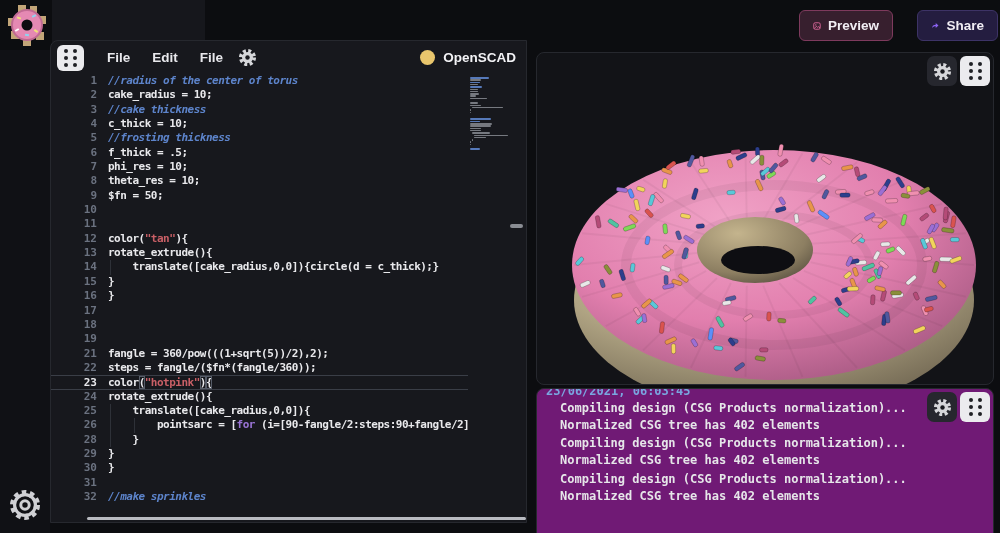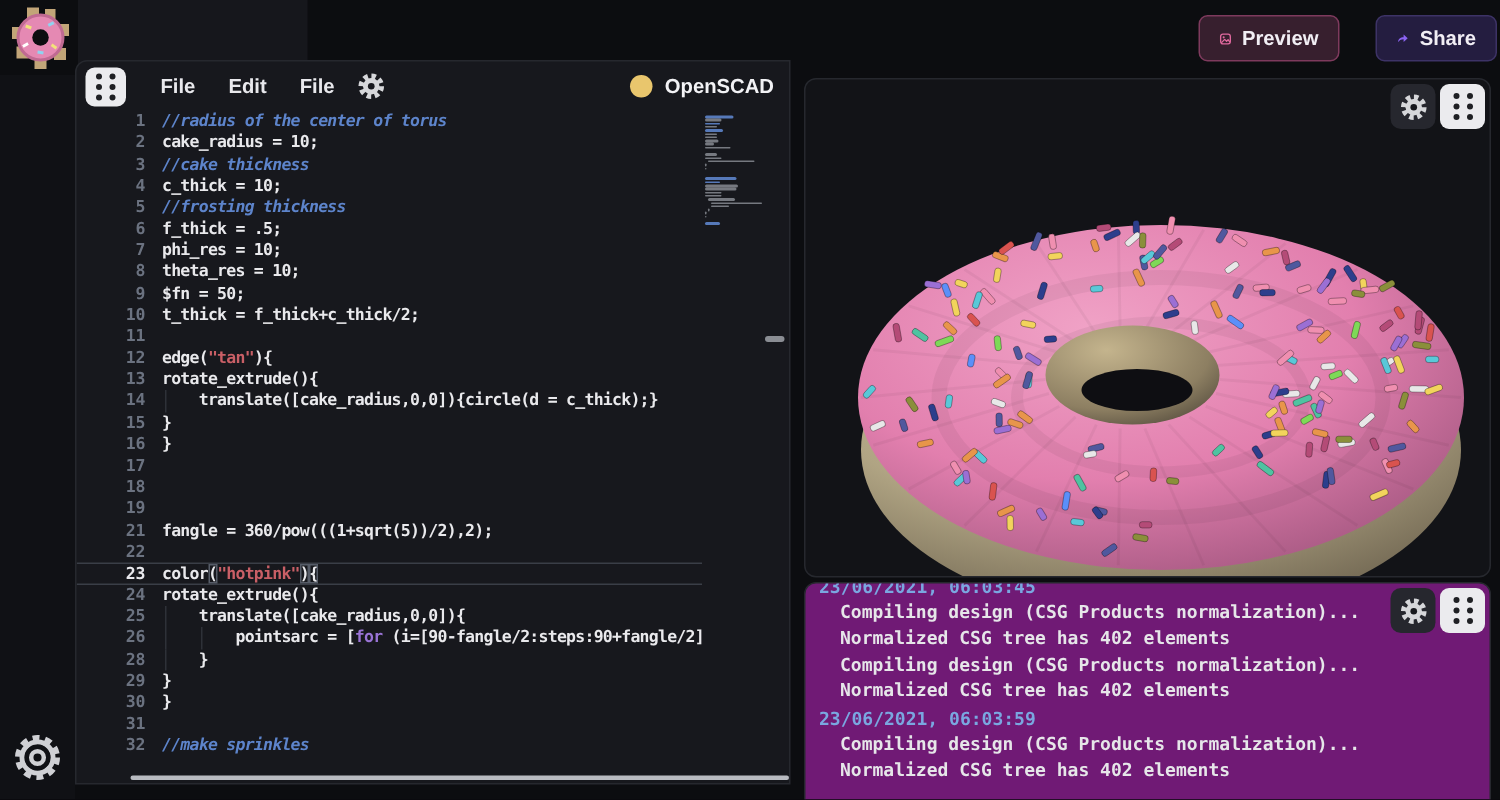--- a/index.html
+++ b/index.html
@@ -170,32 +170,32 @@
     <div id="code">
         <div class="cl"><span class="ln">1</span><span class="ct"><span class="tok-c">//radius of the center of torus</span></span></div>
         <div class="cl"><span class="ln">2</span><span class="ct"><span class="tok-x">cake_radius = 10;</span></span></div>
         <div class="cl"><span class="ln">3</span><span class="ct"><span class="tok-c">//cake thickness</span></span></div>
         <div class="cl"><span class="ln">4</span><span class="ct"><span class="tok-x">c_thick = 10;</span></span></div>
         <div class="cl"><span class="ln">5</span><span class="ct"><span class="tok-c">//frosting thickness</span></span></div>
         <div class="cl"><span class="ln">6</span><span class="ct"><span class="tok-x">f_thick = .5;</span></span></div>
         <div class="cl"><span class="ln">7</span><span class="ct"><span class="tok-x">phi_res = 10;</span></span></div>
         <div class="cl"><span class="ln">8</span><span class="ct"><span class="tok-x">theta_res = 10;</span></span></div>
         <div class="cl"><span class="ln">9</span><span class="ct"><span class="tok-x">$fn = 50;</span></span></div>
-        <div class="cl"><span class="ln">10</span><span class="ct"><span class="tok-x">t_thick = f_thick+c_thick/2;</span></span></div>
+        <div class="cl"><span class="ln">10</span></div>
         <div class="cl"><span class="ln">11</span><span class="ct"></span></div>
-        <div class="cl"><span class="ln">12</span><span class="ct"><span class="tok-x">edge(</span><span class="tok-s">"tan"</span><span class="tok-x">){</span></span></div>
+        <div class="cl"><span class="ln">12</span><span class="ct"><span class="tok-x">color(</span><span class="tok-s">"tan"</span><span class="tok-x">){</span></span></div>
         <div class="cl"><span class="ln">13</span><span class="ct"><span class="tok-x">rotate_extrude(){</span></span></div>
         <div class="cl"><span class="ln">14</span><span class="iguide" style="left: 59px;"></span><span class="ct"><span class="tok-x">    translate([cake_radius,0,0]){circle(d = c_thick);}</span></span></div>
         <div class="cl"><span class="ln">15</span><span class="ct"><span class="tok-x">}</span></span></div>
         <div class="cl"><span class="ln">16</span><span class="ct"><span class="tok-x">}</span></span></div>
         <div class="cl"><span class="ln">17</span><span class="ct"></span></div>
         <div class="cl"><span class="ln">18</span><span class="ct"></span></div>
         <div class="cl"><span class="ln">19</span></div>
         <div class="cl"><span class="ln">21</span><span class="ct"><span class="tok-x">fangle = 360/pow(((1+sqrt(5))/2),2);</span></span></div>
-        <div class="cl"><span class="ln">22</span></div>
+        <div class="cl"><span class="ln">22</span><span class="ct"><span class="tok-x">steps = fangle/($fn*(fangle/360));</span></span></div>
         <div class="cl current"><span class="ln">23</span><span class="ct"><span class="tok-x">color</span><span class="tok-m">(</span><span class="tok-s">"hotpink"</span><span class="tok-m">)</span><span class="tok-m">{</span></span></div>
         <div class="cl"><span class="ln">24</span><span class="ct"><span class="tok-x">rotate_extrude(){</span></span></div>
         <div class="cl"><span class="ln">25</span><span class="iguide" style="left: 59px;"></span><span class="ct"><span class="tok-x">    translate([cake_radius,0,0]){</span></span></div>
         <div class="cl"><span class="ln">26</span><span class="iguide" style="left: 59px;"></span><span class="iguide" style="left: 83.48px;"></span><span class="ct"><span class="tok-x">        pointsarc = [</span><span class="tok-k">for</span><span class="tok-x"> (i=[90-fangle/2:steps:90+fangle/2]) [(</span></span></div>
         <div class="cl"><span class="ln">28</span><span class="iguide" style="left: 59px;"></span><span class="ct"><span class="tok-x">    }</span></span></div>
         <div class="cl"><span class="ln">29</span><span class="ct"><span class="tok-x">}</span></span></div>
         <div class="cl"><span class="ln">30</span><span class="ct"><span class="tok-x">}</span></span></div>
         <div class="cl"><span class="ln">31</span><span class="ct"></span></div>
         <div class="cl"><span class="ln">32</span><span class="ct"><span class="tok-c">//make sprinkles</span></span></div>
       </div>
@@ -774,21 +774,20 @@
         <div class="con-entry">
           <div class="con-ts">23/06/2021, 06:03:45</div>
           <div class="con-line">Compiling design (CSG Products normalization)...</div>
           <div class="con-line">Normalized CSG tree has 402 elements</div>
         </div>
         <div class="con-entry">
           <div class="con-line">Compiling design (CSG Products normalization)...</div>
           <div class="con-line">Normalized CSG tree has 402 elements</div>
         </div>
         <div class="con-entry">
-          <div class="con-ts">23/06/2021, 06:03:59</div>
           <div class="con-line">Compiling design (CSG Products normalization)...</div>
           <div class="con-line">Normalized CSG tree has 402 elements</div>
         </div>
       </div>
     <div class="corner-btns">
       <div class="gear-btn" style="color:#d6d7da">
         <svg width="19" height="19" viewBox="-9 -9 18 18">
             <use href="#gear-solid"></use>
           </svg>
       </div>

